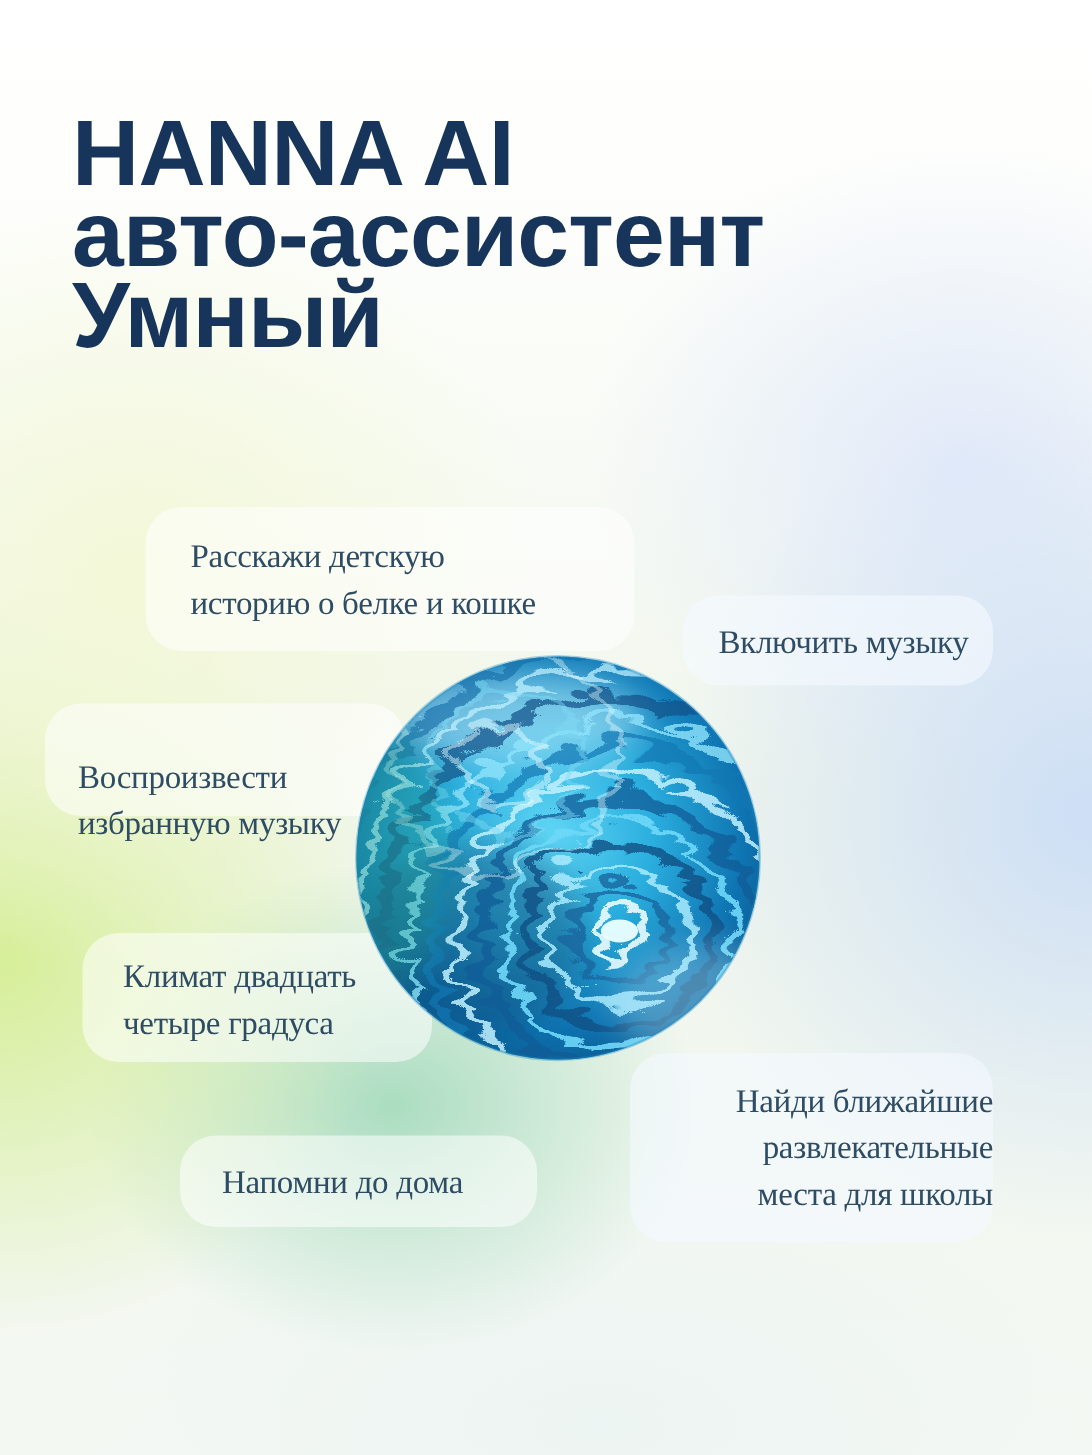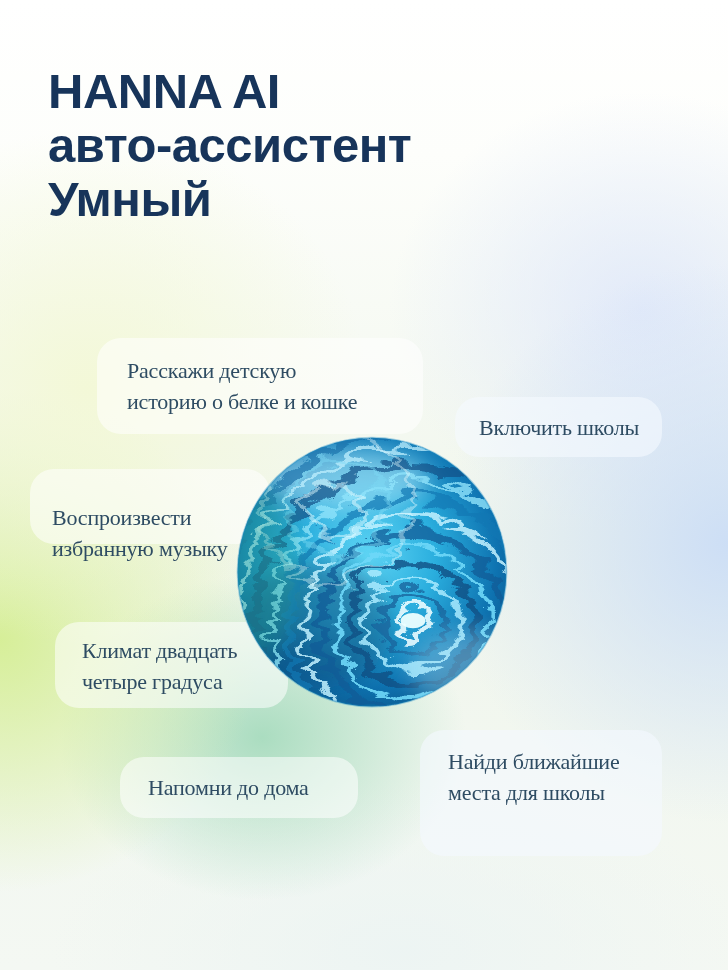--- a/index.html
+++ b/index.html
@@ -9,77 +9,78 @@
     background:
       radial-gradient(55% 38% at 12% 40%, rgba(243,248,214,.95), rgba(243,248,214,0) 70%),
       radial-gradient(50% 36% at 0% 66%, rgba(213,238,148,.95), rgba(213,238,148,0) 72%),
       radial-gradient(40% 24% at 36% 76%, rgba(158,216,184,.85), rgba(158,216,184,0) 70%),
       radial-gradient(52% 38% at 100% 56%, rgba(203,221,246,.95), rgba(203,221,246,0) 76%),
       radial-gradient(46% 30% at 88% 32%, rgba(222,231,250,.85), rgba(222,231,250,0) 75%),
       radial-gradient(60% 22% at 55% 98%, rgba(236,244,243,.9), rgba(236,244,243,0) 80%),
       linear-gradient(180deg,#ffffff 0%,#fdfefb 16%,#f0f6ec 55%,#f4f8f3 100%);
   }
   .title{
-    position:absolute;left:48px;top:64px;
-    color:#17345a;font-weight:bold;font-size:49px;line-height:54px;letter-spacing:-0.5px;
+    position:absolute;left:48px;top:76px;
+    color:#17345a;font-weight:bold;font-size:62px;line-height:54px;letter-spacing:-0.5px;
   }
   .bubble{
     position:absolute;border-radius:24px;
     background:rgba(255,255,255,0.55);
     color:#2e4c63;font-size:22px;line-height:31px;letter-spacing:-0.2px;
     box-sizing:border-box;
     font-family:Liberation Serif, serif;
   }
   .bubble .line{white-space:nowrap;}
   .b-story  {left:97px;  top:338px; width:326px; height:96px;  padding:17px 0 0 30px;}
   .b-screen {left:455px; top:397px; width:207px; height:60px;  padding:15px 0 0 24px; background:rgba(245,250,255,0.6);}
   .b-music  {left:30px;  top:469px; width:240px; height:75px; padding:33px 0 0 22px;}
   .b-remind {left:482px; top:545px; width:232px; height:133px; padding:21px 0 0 25px; background:rgba(243,249,255,0.62);}
   .b-climate{left:55px;  top:622px; width:233px; height:86px;  padding:13px 0 0 27px;}
   .b-route  {left:120px; top:757px; width:238px; height:61px;  padding:15px 0 0 28px;}
-  .b-places {left:420px; top:730px; width:242px; height:126px; padding:16px 0 0 28px; background:rgba(243,249,255,0.62);}
+  .b-places {left:420px; top:702px; width:242px; height:126px; padding:16px 0 0 28px; background:rgba(243,249,255,0.62);text-align:right;}
   .orb{position:absolute;left:226px;top:430px;width:292px;height:286px;}
 </style>
 </head>
 <body>
 
 <div id="canvas">
 
   <div class="title">
     <div>HANNA AI</div>
     <div>авто-ассистент</div>
     <div>Умный</div>
   </div>
 
   <div class="bubble b-story">
     <div class="line">Расскажи детскую</div>
     <div class="line">историю о белке и кошке</div>
   </div>
 
   <div class="bubble b-screen">
-    <div class="line">Включить школы</div>
+    <div class="line">Включить музыку</div>
   </div>
 
   <div class="bubble b-music">
     <div class="line">Воспроизвести</div>
     <div class="line">избранную музыку</div>
   </div>
 
 
   <div class="bubble b-climate">
     <div class="line">Климат двадцать</div>
     <div class="line">четыре градуса</div>
   </div>
 
   <div class="bubble b-route">
     <div class="line">Напомни до дома</div>
   </div>
 
   <div class="bubble b-places">
     <div class="line">Найди ближайшие</div>
+    <div class="line">развлекательные</div>
     <div class="line">места для школы</div>
   </div>
 
   <div class="orb">
     <svg viewBox="0 0 300 300" width="292" height="286">
       <defs>
         <radialGradient id="orbBase" cx="48%" cy="44%" r="68%">
           <stop offset="0%" stop-color="#5fd6f5"></stop>
           <stop offset="38%" stop-color="#2aaede"></stop>
           <stop offset="72%" stop-color="#0e72b0"></stop>

